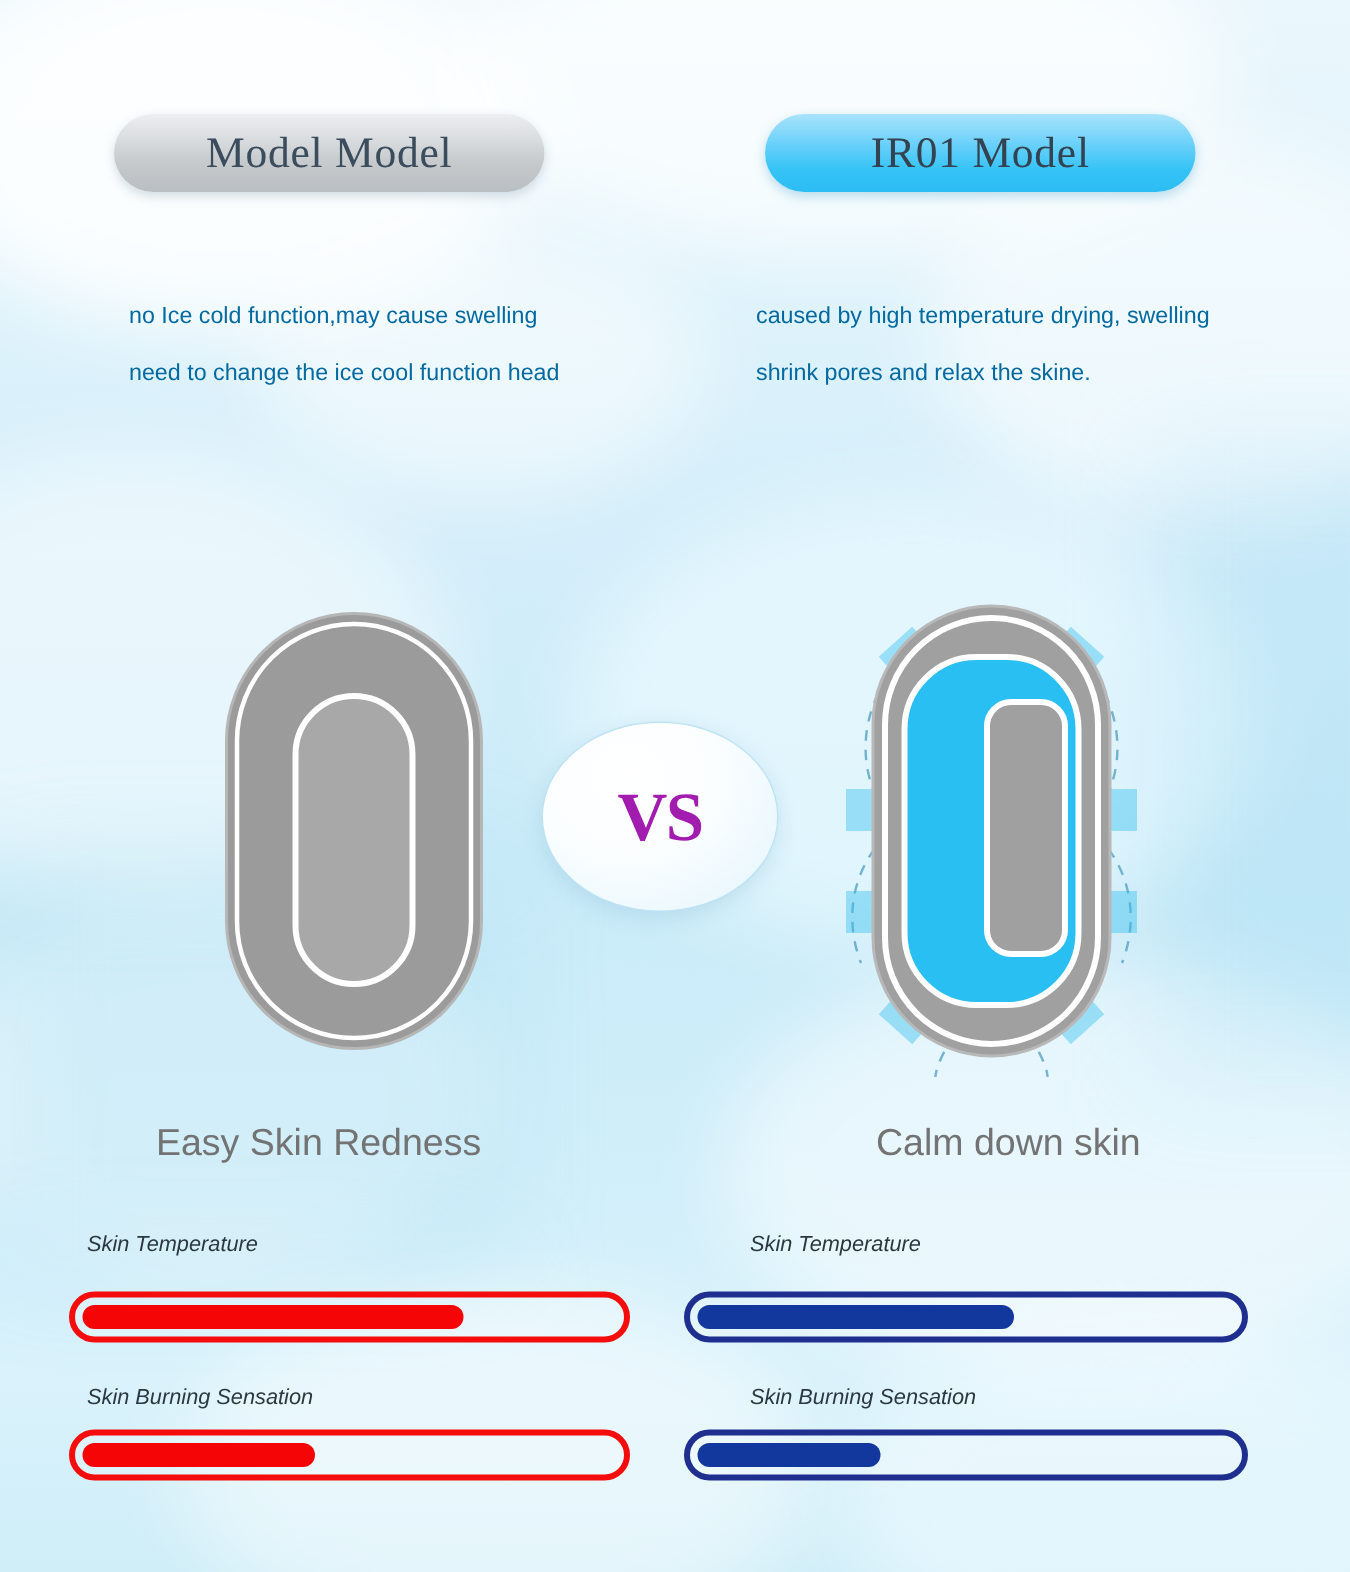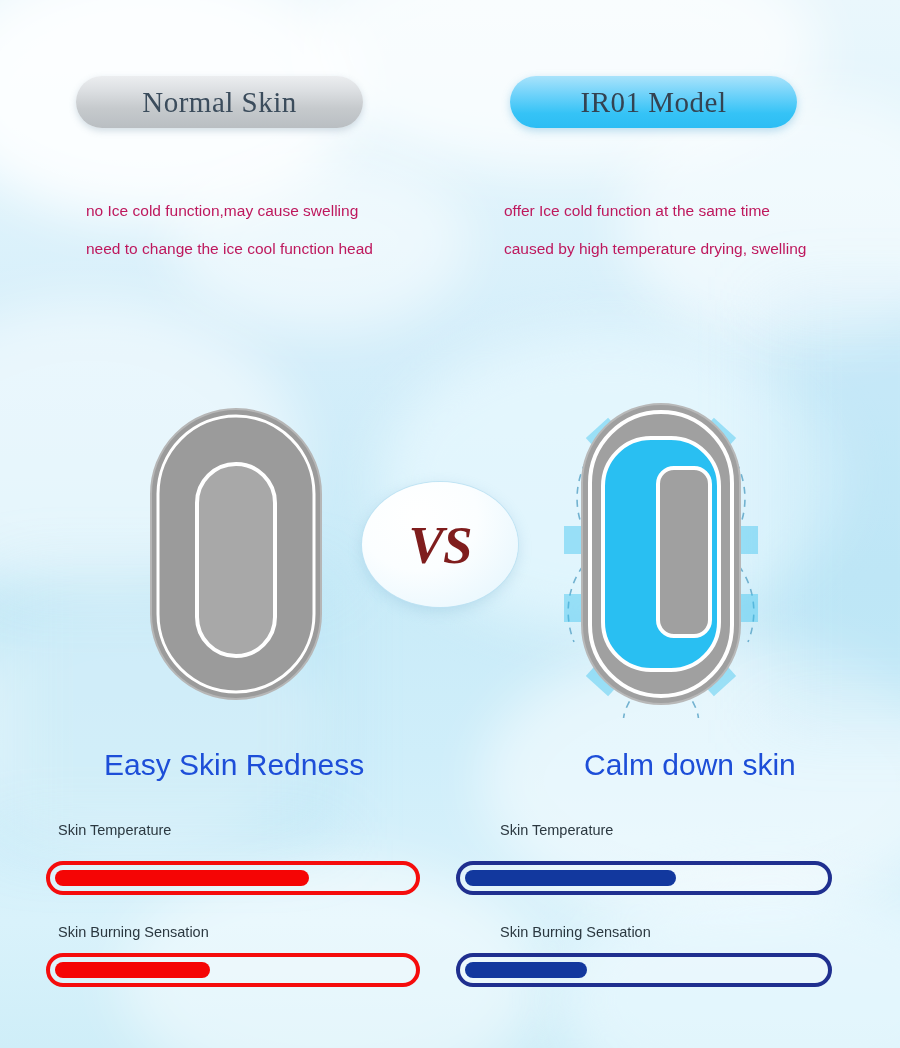--- a/index.html
+++ b/index.html
@@ -43,51 +43,51 @@
   }
   .pill-ir01{
     left:510px;top:76px;width:287px;
     background:linear-gradient(180deg,#a9e3fb 0%,#6ed2fa 36%,#35c3f6 72%,#2cbdf4 100%);
     box-shadow:0 3px 8px rgba(70,160,205,.35);
     color:#344352;
     text-align:right;
   }
 
   
-  .para{position:absolute;font-size:15.5px;color:#be185d;line-height:38px;white-space:nowrap;}
+  .para{position:absolute;font-size:15.5px;color:#0369a1;line-height:38px;white-space:nowrap;}
   .para-left{left:86px;top:192px;}
   .para-right{left:504px;top:192px;}
 
   
   .vs{
     position:absolute;left:362px;top:482px;width:156px;height:125px;
   }
   .vs-bubble{
     position:absolute;left:0;top:0;width:156px;height:125px;border-radius:50%;
     background:radial-gradient(ellipse at 36% 28%,#ffffff 0%,#fbfeff 42%,#eef9fe 72%,#e2f4fd 100%);
     box-shadow:0 0 0 1px rgba(190,226,243,.9),0 4px 14px rgba(120,175,205,.30);
   }
   .vs-text{
     position:absolute;inset:0;display:flex;align-items:center;justify-content:center;
-    font-family:"Liberation Serif",serif;font-style:italic;font-weight:bold;
-    font-size:53px;color:#7f1d1d;letter-spacing:-1px;
+    font-family:"Liberation Serif",serif;font-weight:bold;
+    font-size:46px;color:#a21caf;letter-spacing:-1px;
   }
 
   
   .device{position:absolute;}
   .dev-left{left:148px;top:406px;width:176px;height:296px;}
   .dev-right{left:566px;top:398px;width:188px;height:312px;}
 
   
-  .caption{position:absolute;font-size:30px;color:#1d4ed8;white-space:nowrap;}
+  .caption{position:absolute;font-size:25px;color:#737373;white-space:nowrap;}
   .cap-left{left:104px;top:748px;}
   .cap-right{left:584px;top:748px;}
 
   
-  .meter-label{position:absolute;font-size:14.5px;color:#2b3840;white-space:nowrap;}
+  .meter-label{position:absolute;font-size:14.5px;color:#2b3840;white-space:nowrap;font-style:italic;}
   .meter{
     position:absolute;height:34px;border-radius:17px;box-sizing:border-box;
     background:rgba(255,255,255,.20);
   }
   .meter.red{border:4px solid #f50c0c;}
   .meter.blue{border:4px solid #1f2f8f;}
   .meter-fill{position:absolute;left:5px;top:5px;bottom:5px;border-radius:12px;}
   .meter-fill.red{background:#f50505;}
   .meter-fill.blue{background:#12389e;}
 </style>
@@ -104,33 +104,33 @@
   <div class="cloud c6"></div>
   <div class="cloud c7"></div>
   <div class="cloud c8"></div>
   <div class="cloud c9"></div>
   <div class="cloud c10"></div>
   <div class="tintL"></div>
   <div class="tintR"></div>
 </div>
 
 <div class="pill pill-normal">
-  <span>Normal Skin</span>
+  <span>Model Model</span>
 </div>
 <div class="pill pill-ir01">
   <span>IR01 Model</span>
 </div>
 
 <div class="para para-left">
   <div>no Ice cold function,may cause swelling</div>
   <div>need to change the ice cool function head</div>
 </div>
 <div class="para para-right">
-  <div>offer Ice cold function at the same time</div>
   <div>caused by high temperature drying, swelling</div>
+  <div>shrink pores and relax the skine.</div>
 </div>
 
 <div class="device dev-left">
   <svg width="176" height="296" viewBox="0 0 176 296">
     <rect x="3" y="3" width="170" height="290" rx="85" ry="85" fill="#9b9b9b" stroke="#b6b6b6" stroke-width="2"></rect>
     <rect x="10" y="10" width="156" height="276" rx="78" ry="78" fill="none" stroke="#ffffff" stroke-width="3"></rect>
     <rect x="49" y="58" width="78" height="192" rx="39" ry="39" fill="#a8a8a8" stroke="#ffffff" stroke-width="4"></rect>
   </svg>
 </div>
 

